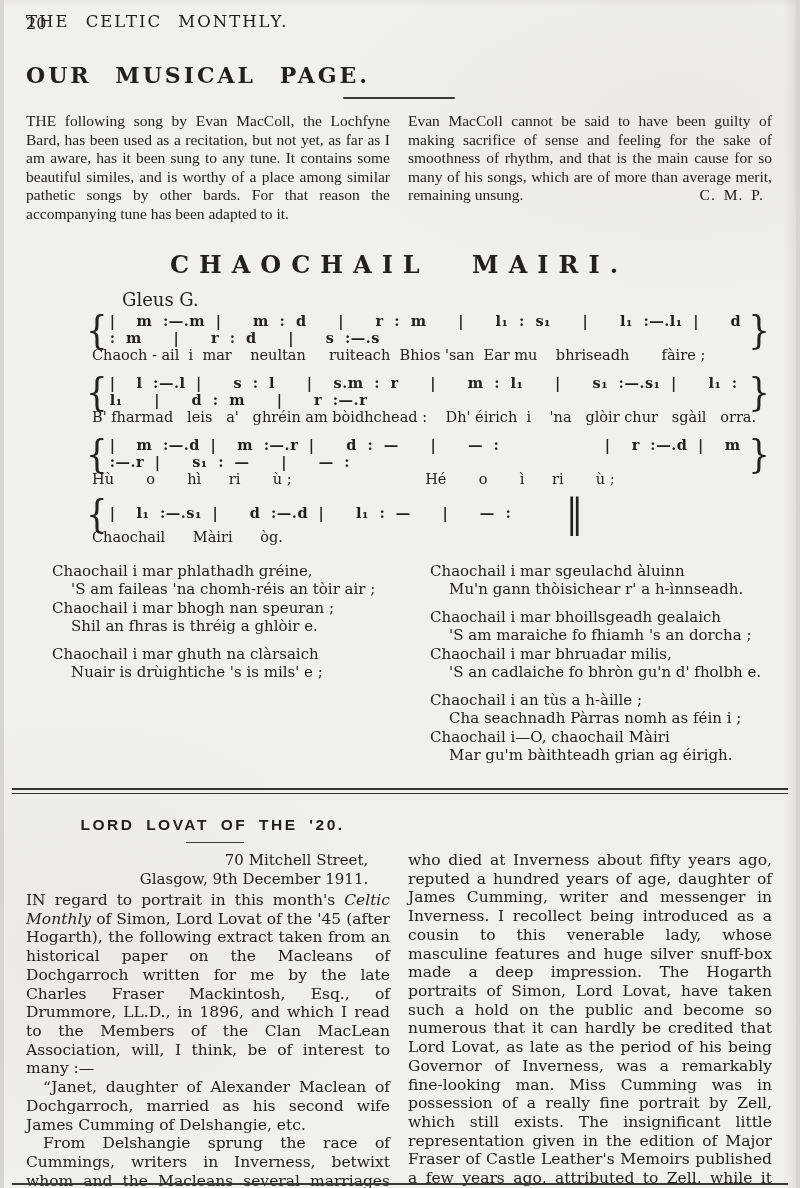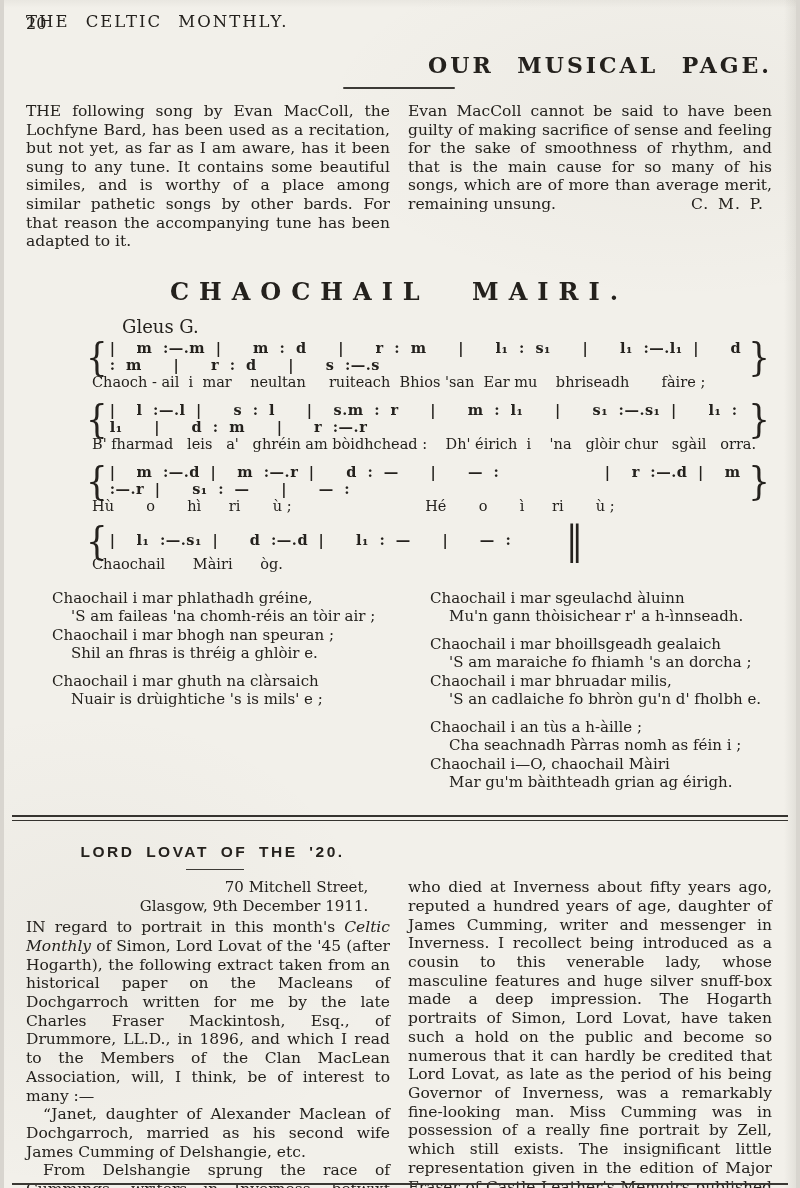--- a/index.html
+++ b/index.html
@@ -17,23 +17,23 @@
     font-family:"DejaVu Serif","Liberation Serif",serif;
     overflow:hidden;
     box-sizing:border-box;
     padding:12px 24px 0 22px;
   }
   
   .hdr{position:relative;height:24px;}
   .pagenum{position:absolute;left:0;top:2px;font-size:16px;}
   .journal{position:absolute;left:0;right:0;text-align:left;font-size:16.5px;letter-spacing:2px;word-spacing:9px;}
   
-  .mp-title{text-align:right;font-size:22px;font-weight:bold;letter-spacing:3px;word-spacing:13px;margin-top:16px;}
+  .mp-title{text-align:left;font-size:22px;font-weight:bold;letter-spacing:3px;word-spacing:13px;margin-top:26px;}
   .mp-rule{width:112px;height:2px;background:#3c3a36;margin:9px auto 0;border-radius:2px;}
-  .intro{display:flex;gap:18px;margin-top:13px;}
+  .intro{display:flex;gap:18px;margin-top:13px;font-family:Liberation Serif, serif;}
   .intro .col{flex:1;font-size:15.5px;line-height:18.6px;text-align:justify;}
   .introsig{text-align:right;padding-right:8px;margin-top:-18.6px;font-size:15.5px;letter-spacing:1px;word-spacing:3px;}
   
   .song-title{text-align:center;font-size:24px;font-weight:bold;letter-spacing:10px;word-spacing:24px;margin-top:26px;}
   .gleus{font-size:18px;margin:10px 0 2px 96px;}
   .solfa{margin-left:60px;}
   .solfa-line{margin-bottom:10px;}
   .notes-row{display:flex;align-items:center;font-family:"DejaVu Serif",serif;}
   .brace{font-size:34px;font-weight:400;line-height:30px;transform:scaleY(1.15);margin-right:2px;}
   .brace.close{margin-left:2px;}

